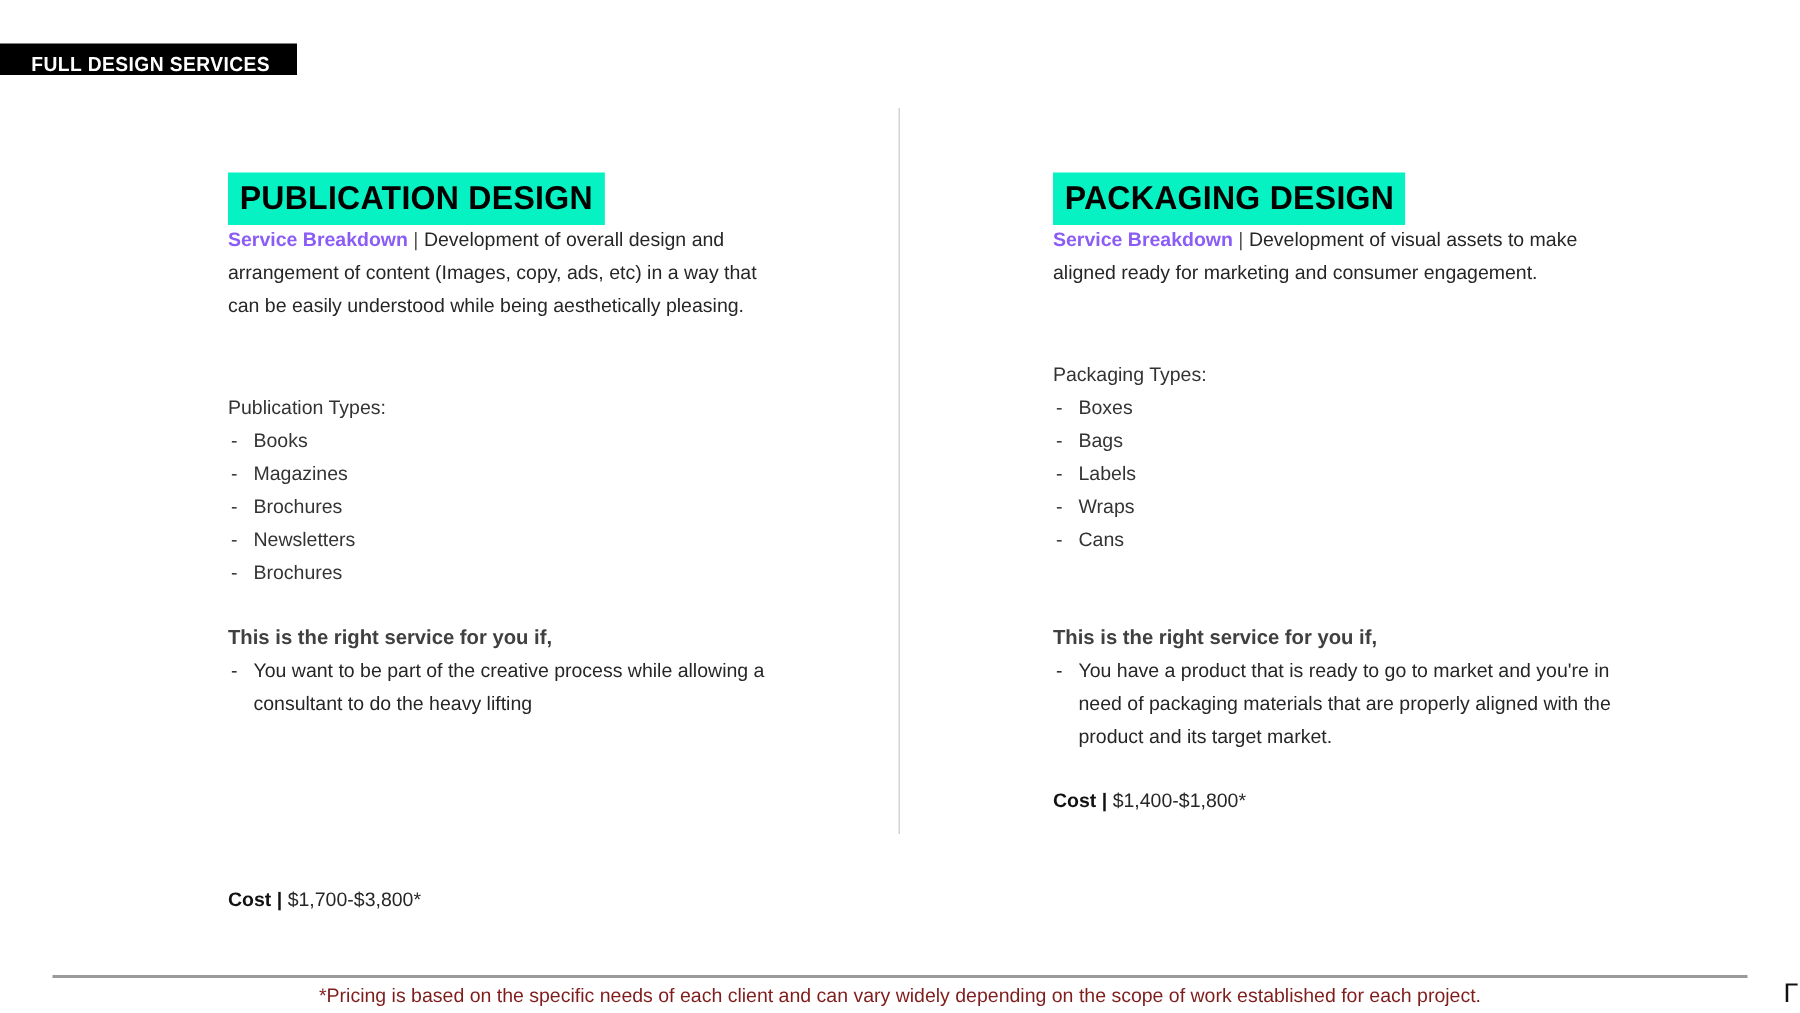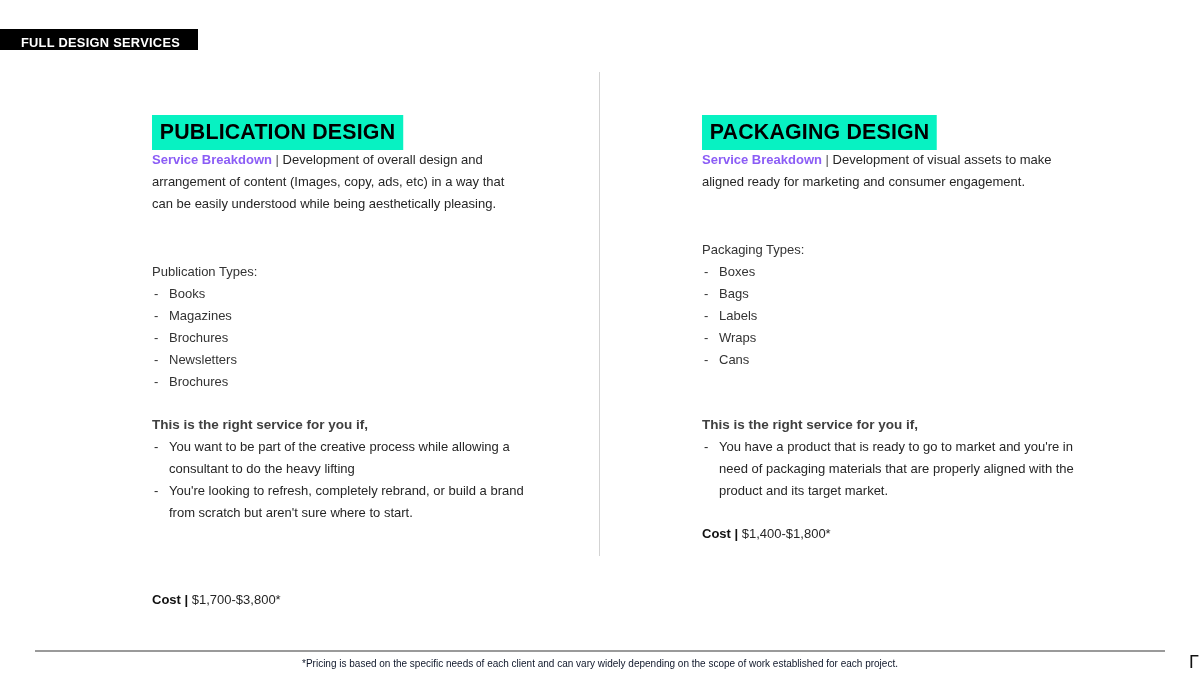--- a/index.html
+++ b/index.html
@@ -169,22 +169,22 @@
     width: 1130px;
     height: 2px;
     background: #9a9a9a;
   }
   .footer-note {
     position: absolute;
     left: 0;
     top: 654px;
     width: 1200px;
     text-align: center;
-    font-size: 10px;
-    color: #0f172a;
+    font-size: 13px;
+    color: #7f1d1d;
     line-height: 20px;
   }
   .logo {
     position: absolute;
     left: 1189px;
     top: 653px;
     font-size: 18px;
     font-weight: normal;
     letter-spacing: 0.5px;
     color: #111111;
@@ -222,21 +222,20 @@
       <li>Magazines</li>
       <li>Brochures</li>
       <li>Newsletters</li>
       <li>Brochures</li>
     </ul>
 
     <div class="blk fit-title" style="top:299px;">This is the right service for you if,</div>
 
     <ul class="fitlist blk" style="top:321px;">
       <li>You want to be part of the creative process while allowing a consultant to do the heavy lifting</li>
-      <li>You're looking to refresh, completely rebrand, or build a brand from scratch but aren't sure where to start.</li>
     </ul>
 
     <div class="blk cost" style="top:474px;">
       <span class="cost-label">Cost |</span>
       <span>$1,700-$3,800*</span>
     </div>
   </div>
 
   <div class="col col-right">
 

